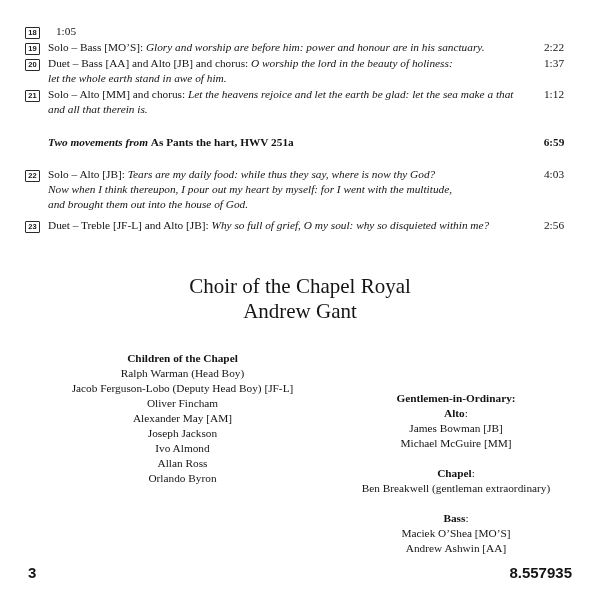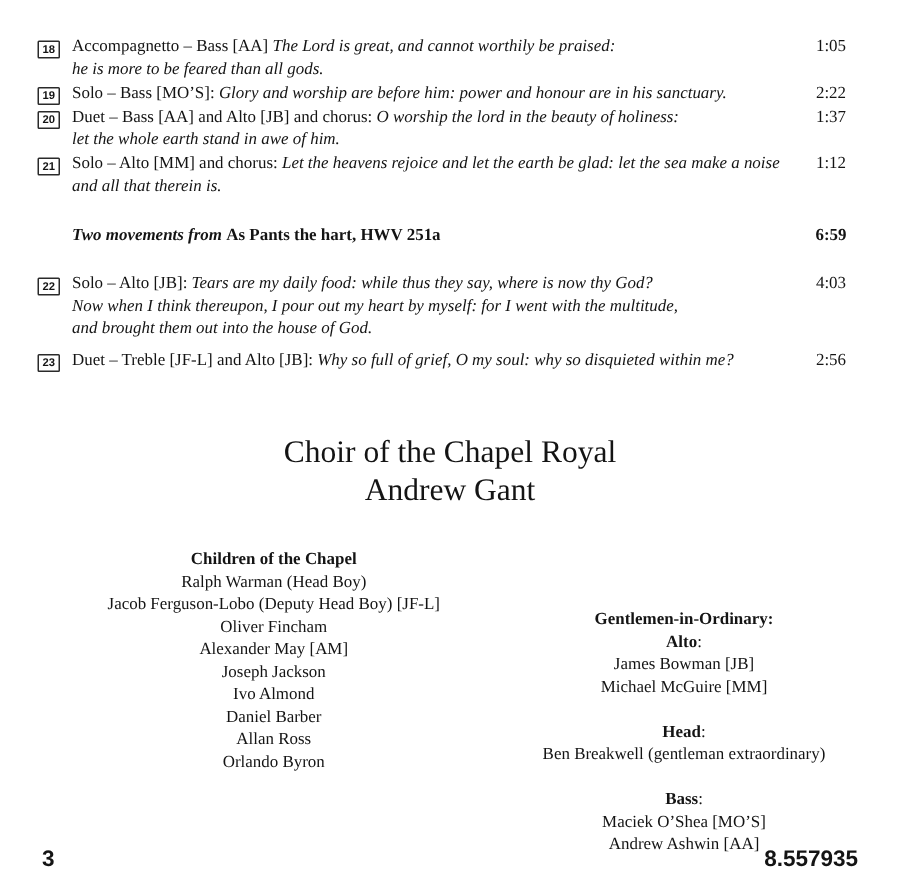--- a/index.html
+++ b/index.html
@@ -62,24 +62,20 @@
 </head>
 <body>
 
 <div class="page">
 
   <div class="tracks" id="tracks">
       <div class="track-row">
         <div class="num-col">
           <span class="num-box">18</span>
         </div>
-        <div class="t-body">
-          <div class="track-line"><span>Accompagnetto – Bass [AA] </span><span class="seg-i ">The Lord is great, and cannot worthily be praised:</span></div>
-          <div class="track-line"><span class="seg-i ">he is more to be feared than all gods.</span></div>
-        </div>
         <div class="t-time">1:05</div>
       </div>
       <div class="track-row">
         <div class="num-col">
           <span class="num-box">19</span>
         </div>
         <div class="t-body">
           <div class="track-line"><span>Solo – Bass [MO’S]: </span><span class="seg-i ">Glory and worship are before him: power and honour are in his sanctuary.</span></div>
         </div>
         <div class="t-time">2:22</div>
@@ -92,21 +88,21 @@
           <div class="track-line"><span>Duet – Bass [AA] and Alto [JB] and chorus: </span><span class="seg-i ">O worship the lord in the beauty of holiness:</span></div>
           <div class="track-line"><span class="seg-i ">let the whole earth stand in awe of him.</span></div>
         </div>
         <div class="t-time">1:37</div>
       </div>
       <div class="track-row">
         <div class="num-col">
           <span class="num-box">21</span>
         </div>
         <div class="t-body">
-          <div class="track-line"><span>Solo – Alto [MM] and chorus: </span><span class="seg-i ">Let the heavens rejoice and let the earth be glad: let the sea make a noise</span></div>
+          <div class="track-line"><span>Solo – Alto [MM] and chorus: </span><span class="seg-i ">Let the heavens rejoice and let the earth be glad: let the sea make a that</span></div>
           <div class="track-line"><span class="seg-i ">and all that therein is.</span></div>
         </div>
         <div class="t-time">1:12</div>
       </div>
       <div class="track-row heading-row">
         <div class="num-col"></div>
         <div class="t-body">
           <div class="track-line"><span class="seg-i seg-b">Two movements from </span><span class="seg-b">As Pants the hart, HWV 251a</span></div>
         </div>
         <div class="t-time">6:59</div>
@@ -141,35 +137,34 @@
   <div class="columns">
     <div class="col-left">
       <div class="col-header">Children of the Chapel</div>
       <div id="children-names">
           <div>Ralph Warman (Head Boy)</div>
           <div>Jacob Ferguson-Lobo (Deputy Head Boy) [JF-L]</div>
           <div>Oliver Fincham</div>
           <div>Alexander May [AM]</div>
           <div>Joseph Jackson</div>
           <div>Ivo Almond</div>
-          <div>Daniel Barber</div>
           <div>Allan Ross</div>
           <div>Orlando Byron</div>
         </div>
     </div>
     <div class="col-right">
       <div class="col-header">Gentlemen-in-Ordinary:</div>
       <div id="gentlemen-sections">
           <div class="voice-section">
             <div><span class="voice-label">Alto</span><span>:</span></div>
             <div>James Bowman [JB]</div>
             <div>Michael McGuire [MM]</div>
           </div>
           <div class="voice-section">
-            <div><span class="voice-label">Head</span><span>:</span></div>
+            <div><span class="voice-label">Chapel</span><span>:</span></div>
             <div>Ben Breakwell (gentleman extraordinary)</div>
           </div>
           <div class="voice-section">
             <div><span class="voice-label">Bass</span><span>:</span></div>
             <div>Maciek O’Shea [MO’S]</div>
             <div>Andrew Ashwin [AA]</div>
           </div>
         </div>
     </div>
   </div>

